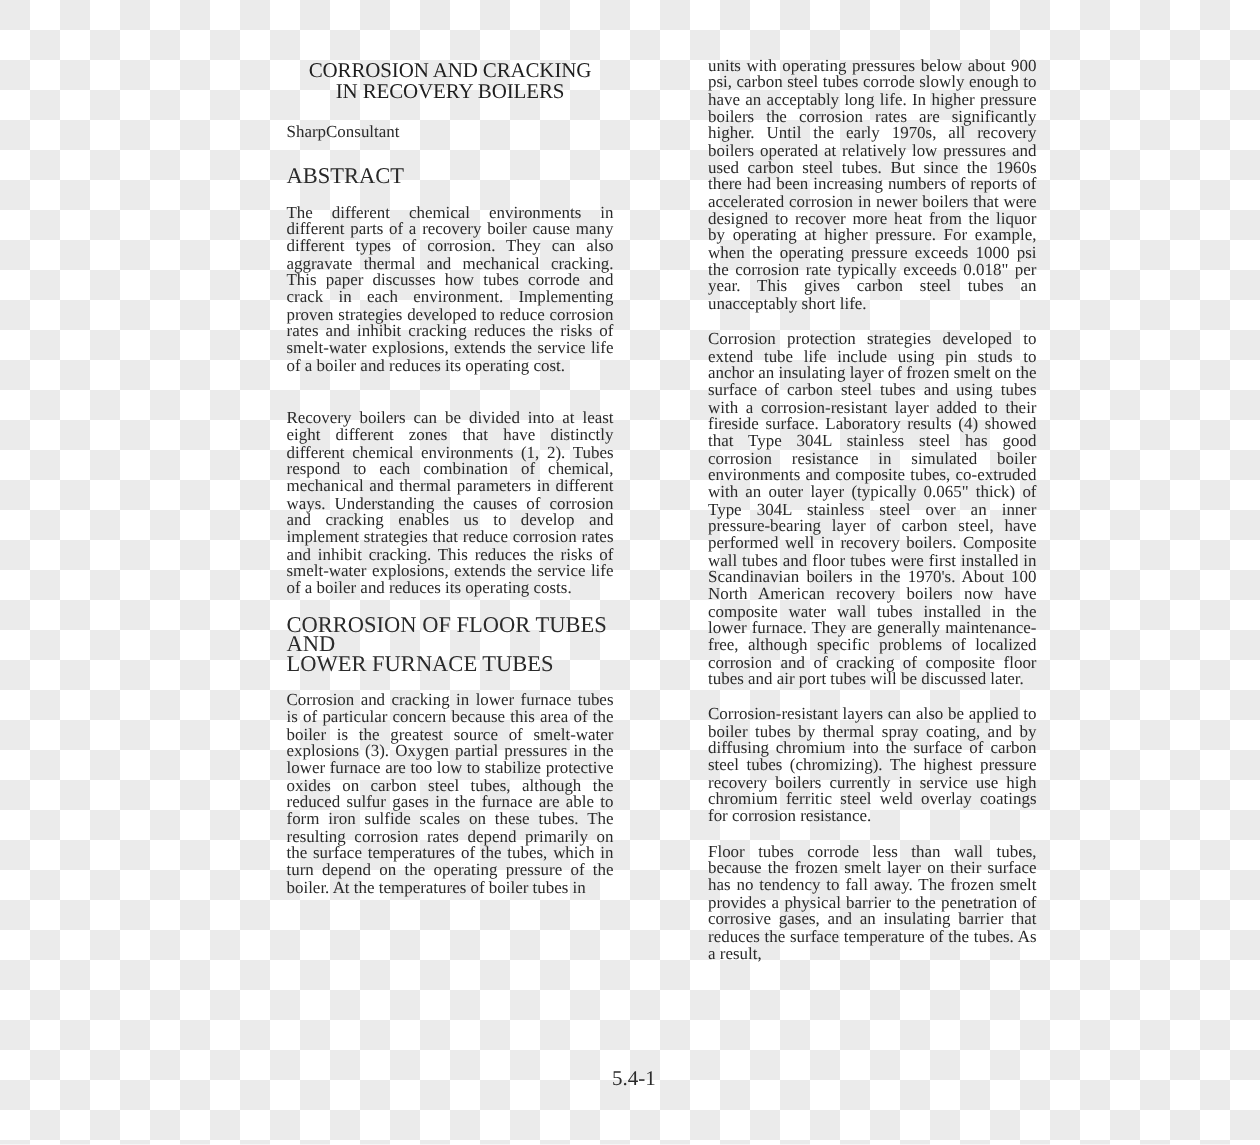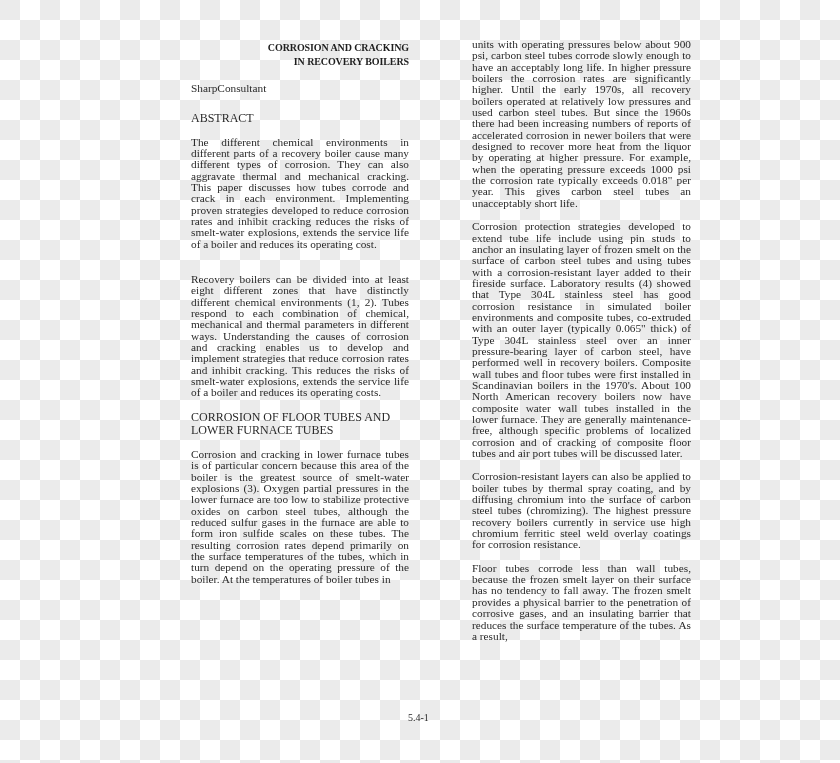--- a/index.html
+++ b/index.html
@@ -15,32 +15,32 @@
     color: #2a2a2a;
   }
   .col {
     position: absolute; top: 41px;
     font-size: 11.3px; line-height: 11.35px;
     text-align: justify;
   }
   .col.left { left: 191px; width: 218px; }
   .col.right { left: 432px; width: 219px; top: 39px; margin-left: 40px; }
   .title {
-    font-weight: bold; font-size: 10px; line-height: 14px;
-    margin: 0; text-align: right; color: #1e1e1e; letter-spacing: -0.1px;
+    font-weight: normal; font-size: 14px; line-height: 14px;
+    margin: 0; text-align: center; color: #1e1e1e; letter-spacing: -0.1px;
   }
   .author-block { margin-top: 13px; text-align: left; line-height: 12.6px; }
   .author-name { font-weight: bold; color: #1e1e1e; }
-  .heading { margin: 0; text-align: left; font-weight: normal; font-size: 12px; line-height: 13px; }
+  .heading { margin: 0; text-align: left; font-weight: normal; font-size: 15px; line-height: 13px; }
   p { margin: 0; }
   .gap-lg { height: 17px; }
   .gap-md { height: 12px; }
   .page-number {
     position: absolute; left: 408px; top: 712px;
-    font-size: 10px; color: #2a2a2a;
+    font-size: 14px; color: #2a2a2a;
   }
 </style>
 </head>
 <body>
 
 <div class="col left">
   <h1 class="title">
     <span>CORROSION AND CRACKING</span><br>
     <span>IN RECOVERY BOILERS</span>
   </h1>

